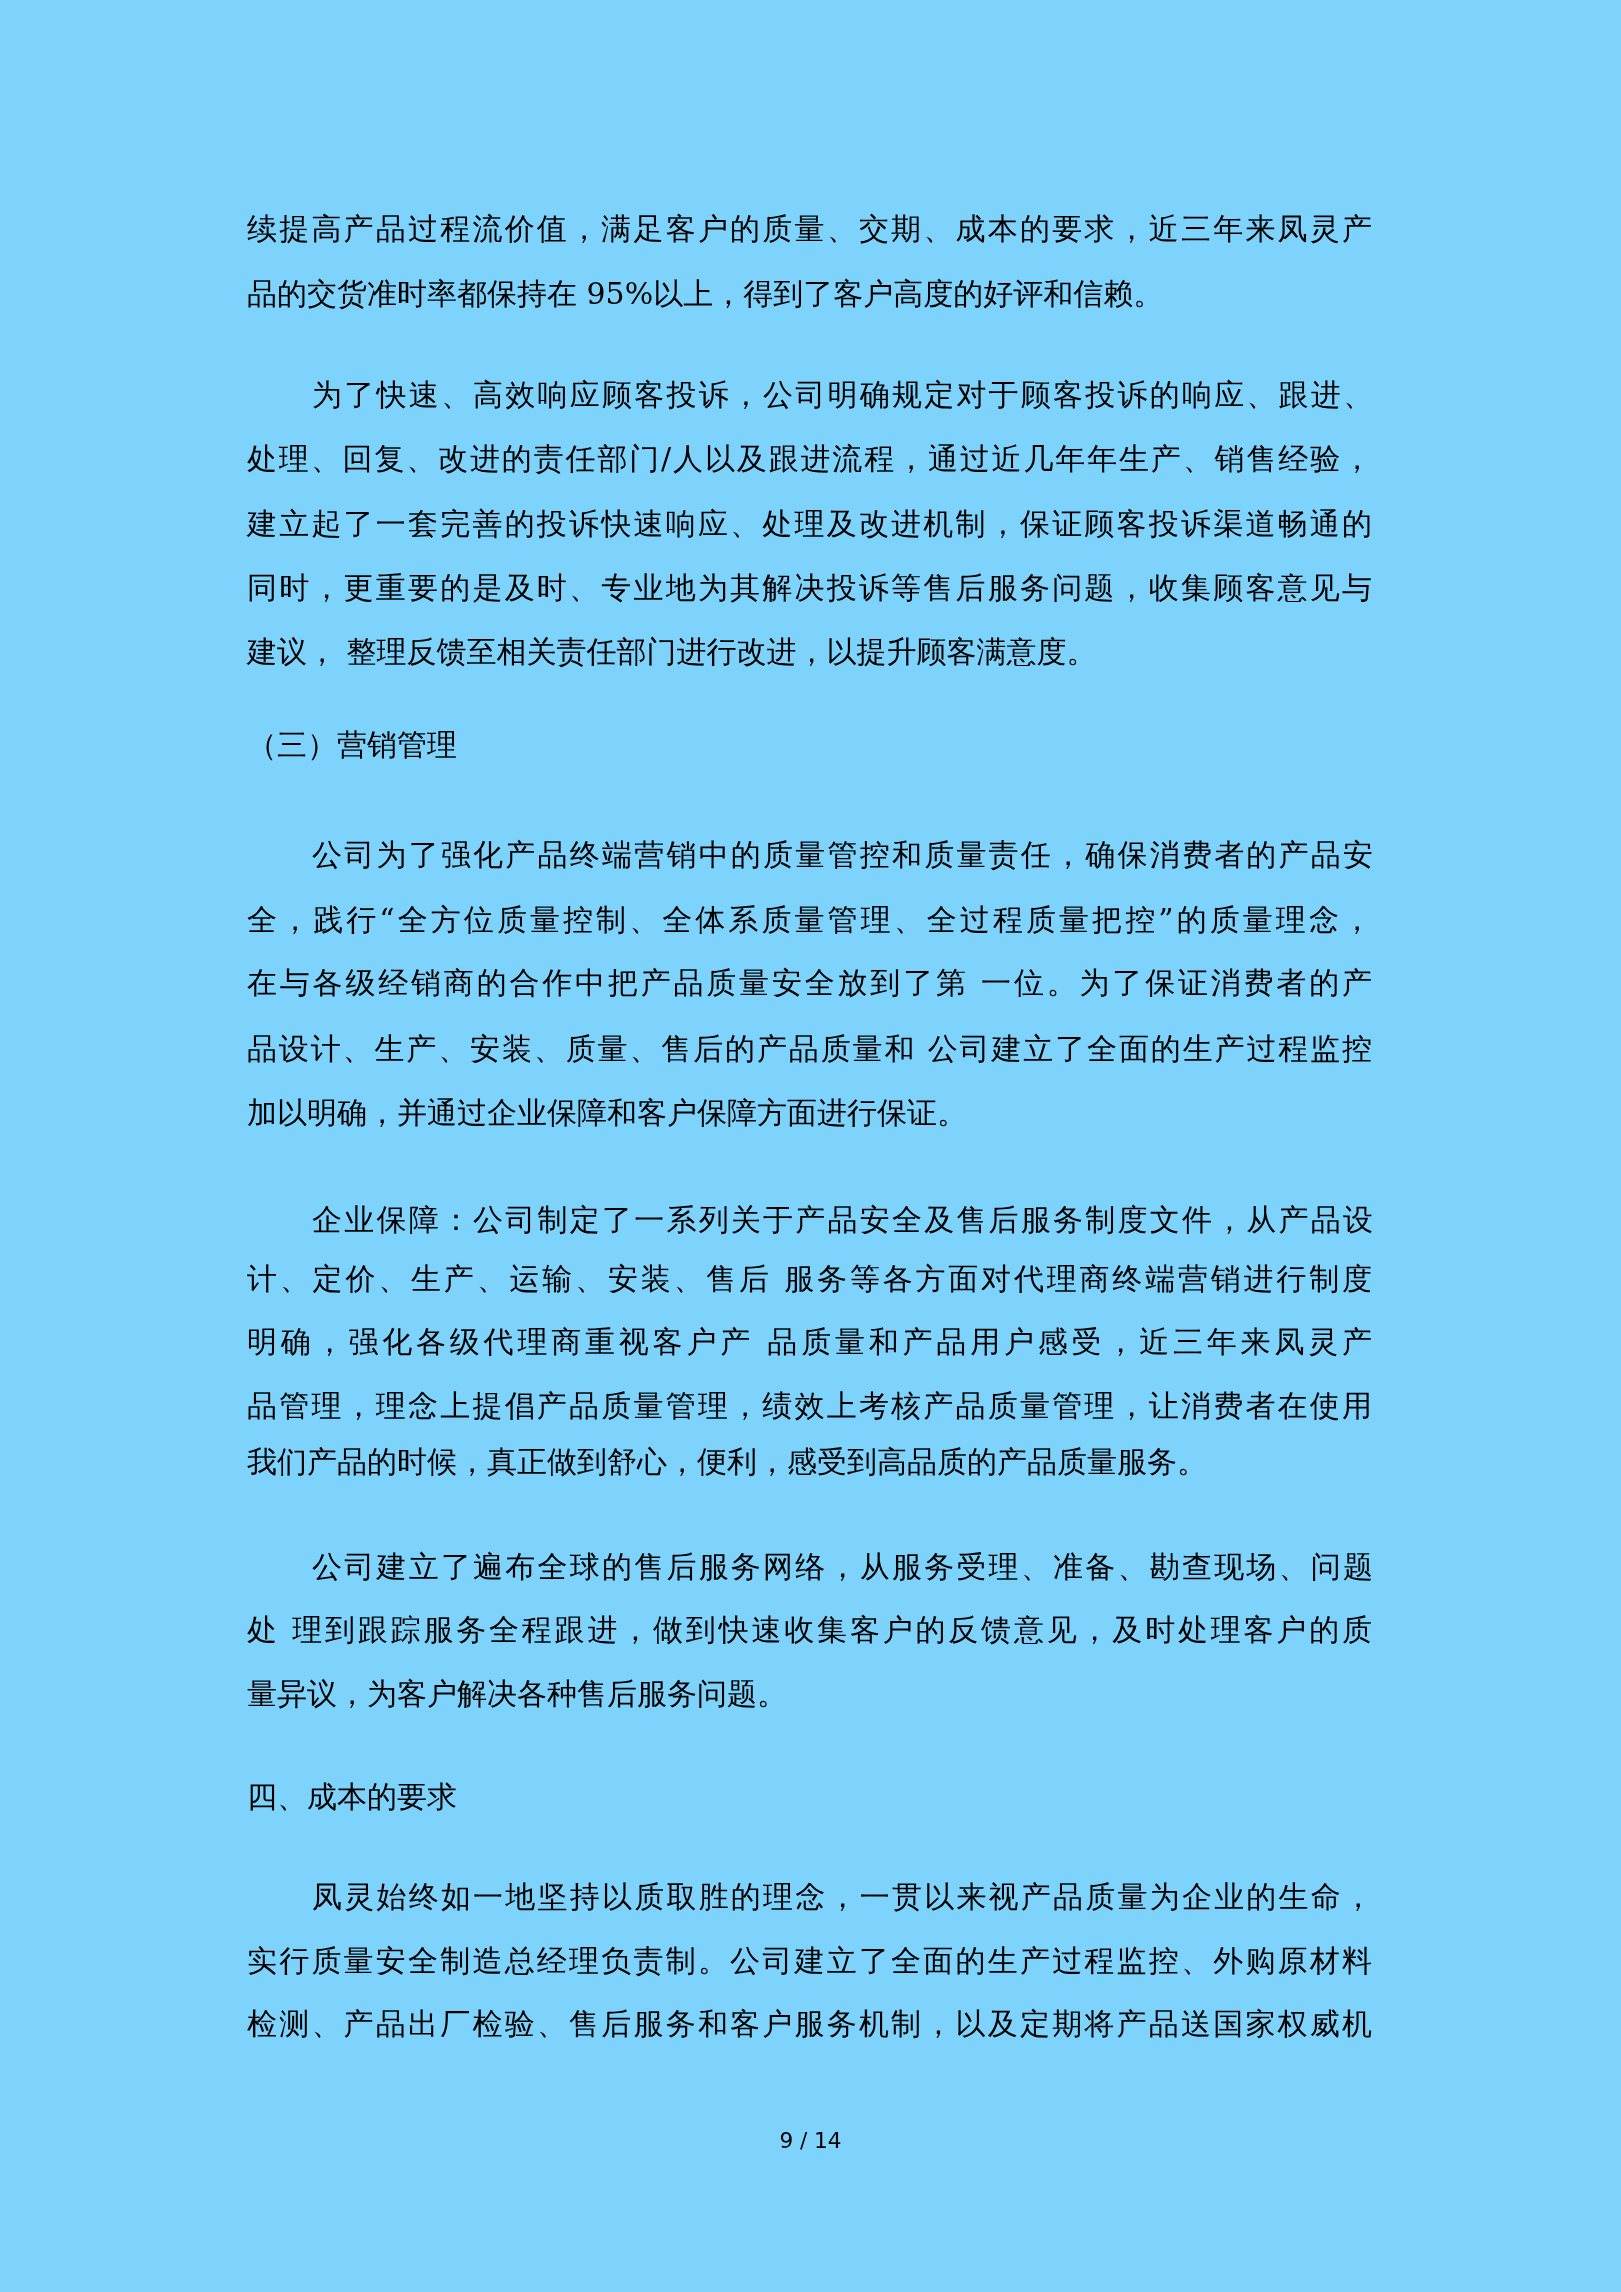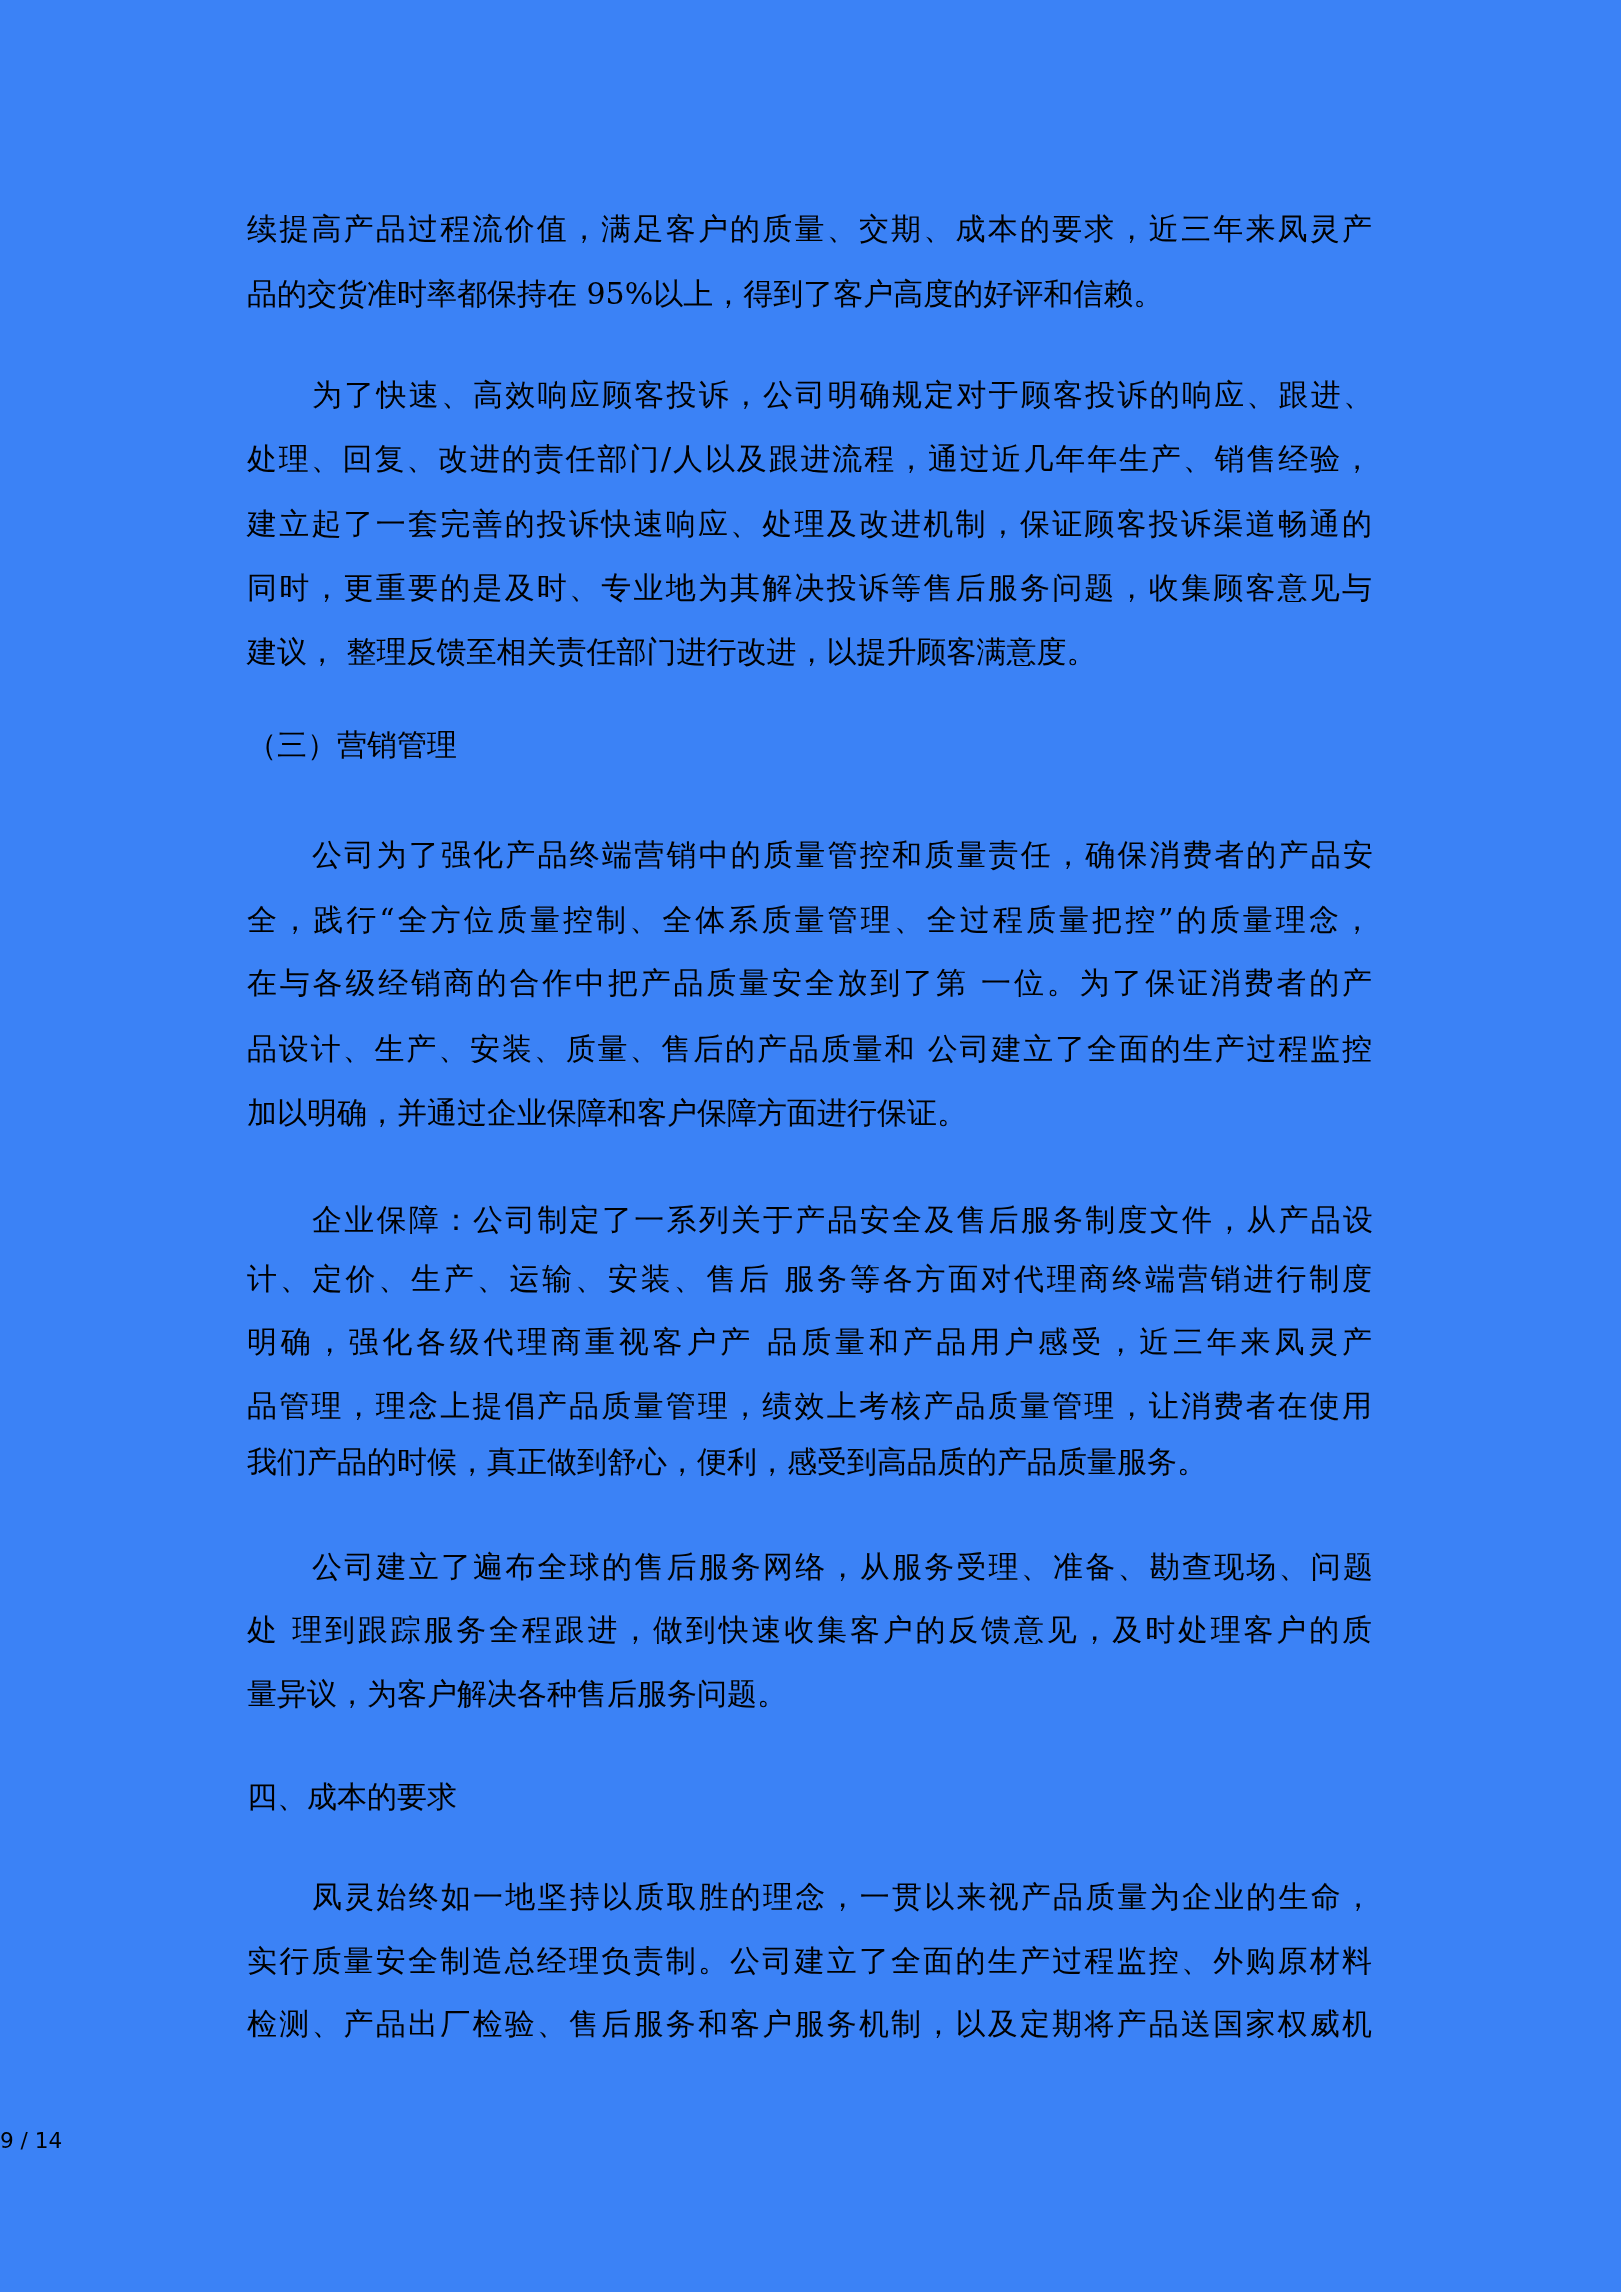--- a/index.html
+++ b/index.html
@@ -1,25 +1,25 @@
 <!DOCTYPE html>
 <html><head>
 <meta charset="utf-8">
 <style>
   html, body { margin: 0; padding: 0; background: #ffffff; }
   body { width: 1621px; height: 2293px; position: relative; overflow: hidden;
          font-family: "DejaVu Serif", "Liberation Serif", serif; color: #000000; }
-  .page { position: absolute; left: 0; top: 0; width: 1621px; height: 2293px; background: #3b82f6; }
+  .page { position: absolute; left: 0; top: 0; width: 1621px; height: 2293px; background: #7dd3fc; }
   .line { position: absolute; left: 247px; width: 1125px; height: 39px; line-height: 39px;
           font-size: 30px; white-space: nowrap; overflow: visible; }
   .line.full { text-align: justify; text-align-last: justify; }
   .line.indent { left: 312px; width: 1061px; }
   .heading { font-size: 30px; }
   .page-number { position: absolute; left: 0; width: 1621px; top: 2127px; height: 27.4px;
-                 line-height: 27.4px; text-align: left; font-size: 21.6px;
+                 line-height: 27.4px; text-align: center; font-size: 21.6px;
                  font-family: "DejaVu Sans", "Liberation Sans", sans-serif; }
 </style>
 </head>
 <body>
 
 <div class="page">
 
   <div class="line full" style="top:209px">续提高产品过程流价值，满足客户的质量、交期、成本的要求，近三年来凤灵产</div>
   <div class="line" style="top:274px">品的交货准时率都保持在 95%以上，得到了客户高度的好评和信赖。</div>
 

